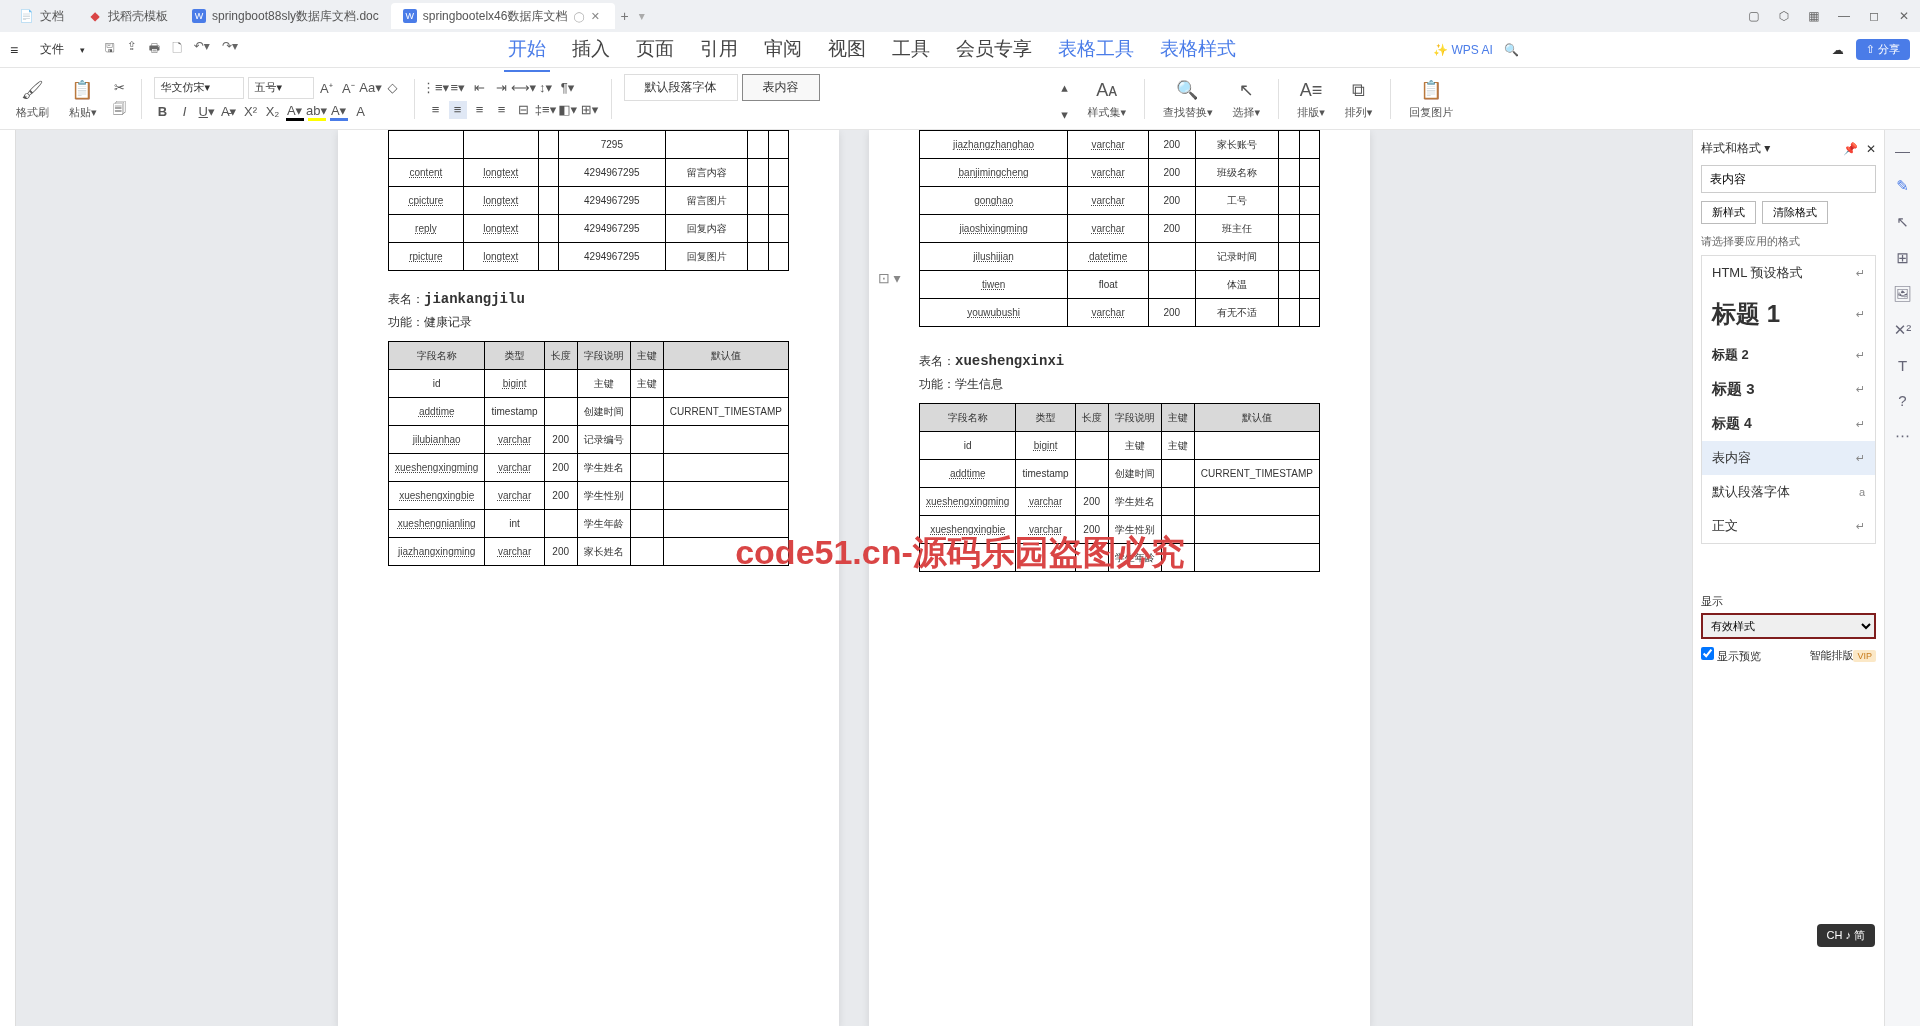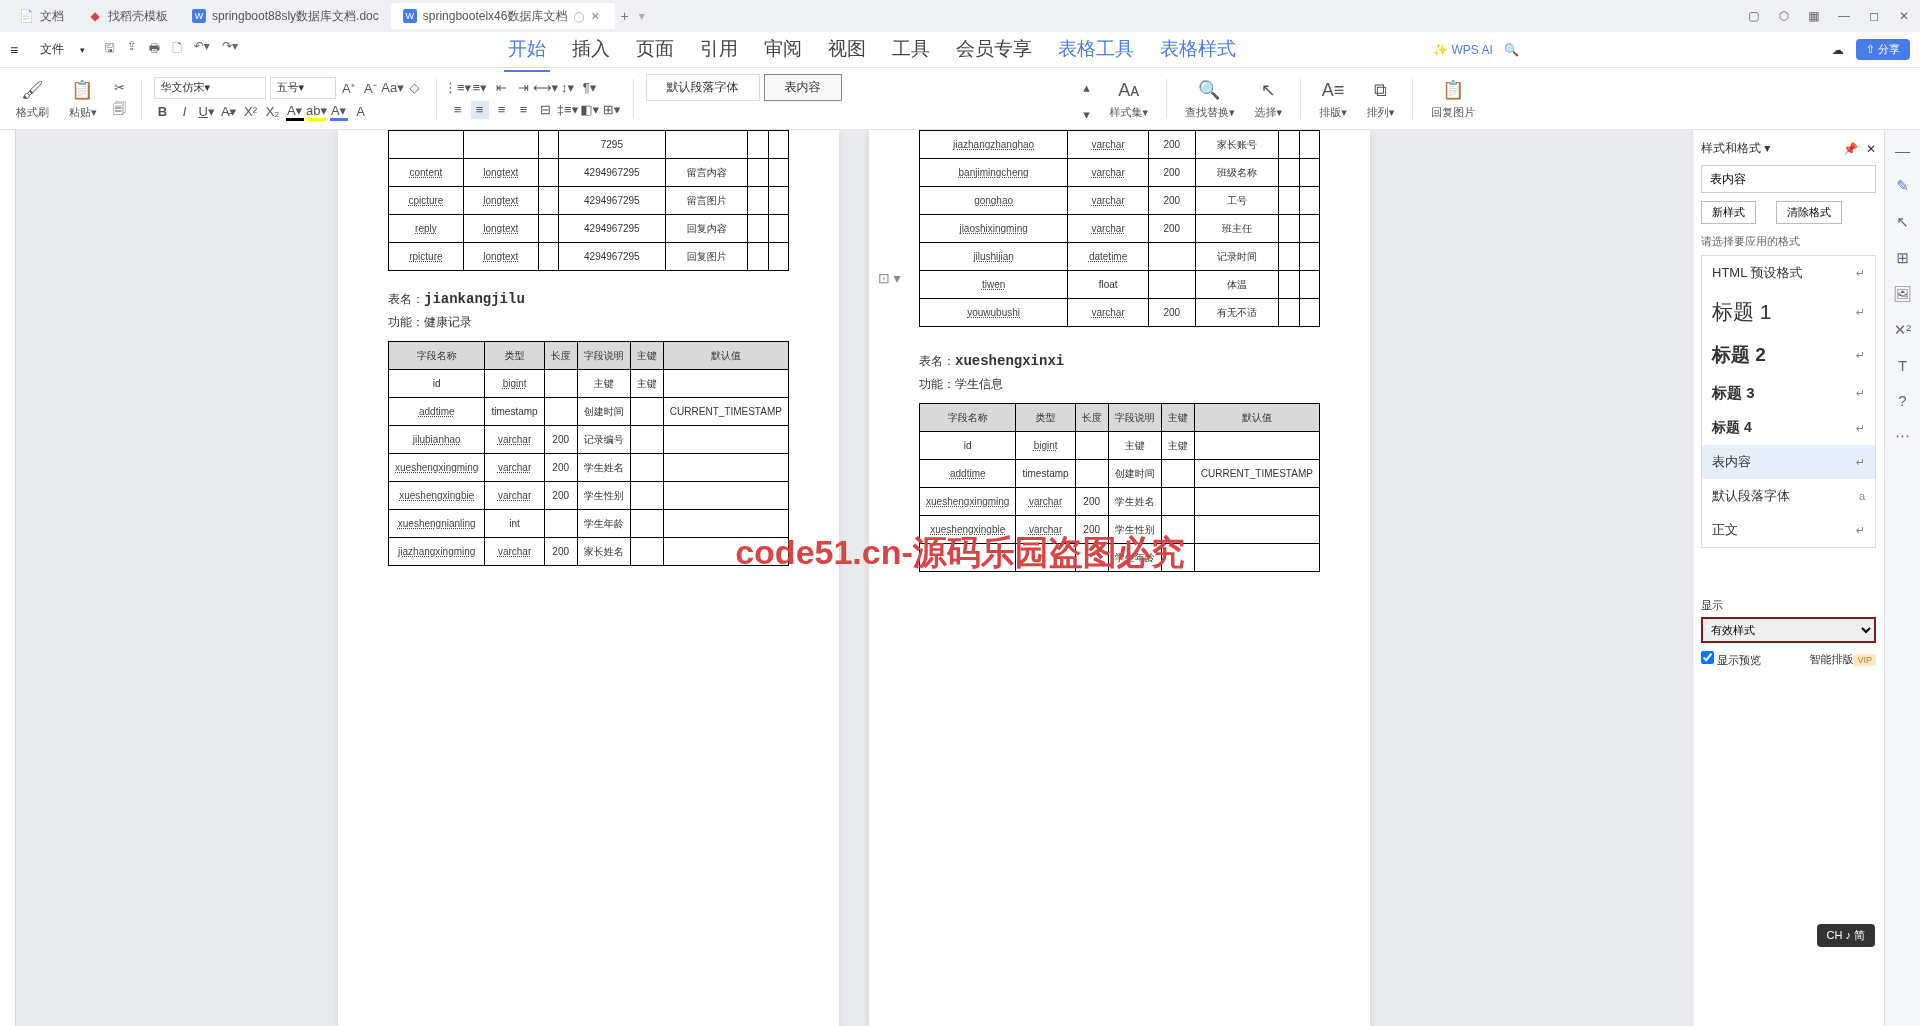--- a/index.html
+++ b/index.html
@@ -42,28 +42,28 @@
 .dtable th{background:#d9d9d9;font-weight:normal}
 .dtable .u{text-decoration:underline dotted;color:#444}
 .tname{font-size:12px;margin:18px 0 6px}
 .tname b{font-family:"Courier New";font-size:14px}
 .func{font-size:12px;margin-bottom:10px}
 .watermark{position:absolute;top:400px;left:50%;transform:translateX(-50%);font-size:34px;color:#d94545;font-weight:bold;z-index:10;pointer-events:none;white-space:nowrap}
 .sidepanel{width:192px;background:#fff;border-left:1px solid #e0e0e0;padding:10px 8px;font-size:12px}
 .sidepanel .hdr{display:flex;justify-content:space-between;align-items:center;margin-bottom:8px;font-size:12px}
 .styleinput{width:100%;border:1px solid #ccc;padding:6px 8px;margin-bottom:8px;font-size:12px}
 .sbtn{border:1px solid #bbb;padding:3px 10px;font-size:11px;background:#fff;cursor:pointer}
-.btnrow{display:flex;gap:20px;margin-bottom:10px}
+.btnrow{display:flex;gap:6px;margin-bottom:10px}
 .hint{font-size:11px;color:#666;margin-bottom:6px}
 .stylelist{border:1px solid #ddd}
 .styleitem{padding:8px 10px;display:flex;justify-content:space-between;align-items:center;cursor:pointer;font-size:13px}
 .styleitem.sel{background:#e6eef9}
 .styleitem .ret{font-size:11px;color:#888}
-.h1{font-size:21px;font-weight:normal}
-.h2{font-size:19px;font-weight:bold}
+.h1{font-size:24px;font-weight:bold}
+.h2{font-size:13px;font-weight:bold}
 .h3{font-size:15px;font-weight:bold}
 .h4{font-size:14px;font-weight:bold}
 .rightrail{width:36px;background:#f5f6f8;border-left:1px solid #e0e0e0;display:flex;flex-direction:column;align-items:center;gap:18px;padding-top:12px}
 .rightrail span{color:#667;cursor:pointer;font-size:15px}
 .showlbl{font-size:11px;margin:50px 0 4px}
 .showsel{width:100%;border:2px solid #7f1d1d;padding:4px;font-size:11px}
 .chk{margin-top:8px;font-size:11px;display:flex;align-items:center;gap:4px;justify-content:space-between}
 .badge{background:#fbe8c7;color:#c77c1e;font-size:9px;padding:1px 4px;border-radius:2px}
 .ime{position:absolute;bottom:80px;right:45px;background:#333;color:#fff;padding:4px 10px;border-radius:4px;font-size:11px}
 .float-icon{position:absolute;top:140px;left:878px;color:#888;font-size:14px}
@@ -145,21 +145,21 @@
       <span class="ico bigico">📋</span>
       <span class="lbl"><span>粘贴</span>▾</span>
     </div>
   <div style="display:flex;flex-direction:column;gap:4px">
       <span class="ico">✂</span>
       <span class="ico">🗐</span>
     </div>
   <div class="sep"></div>
   <div style="display:flex;flex-direction:column;gap:4px">
     <div class="toolgroup-h">
-      <span class="sel-box" style="width:112px"><span>华文仿宋</span> ▾</span>
+      <span class="sel-box" style="width:90px"><span>华文仿宋</span> ▾</span>
       <span class="sel-box" style="width:66px"><span>五号</span> ▾</span>
       <span class="ico">A⁺</span>
       <span class="ico">A⁻</span>
       <span class="ico">Aa▾</span>
       <span class="ico">◇</span>
     </div>
     <div class="toolgroup-h">
       <span class="ico">
           <b>B</b>
         </span>

